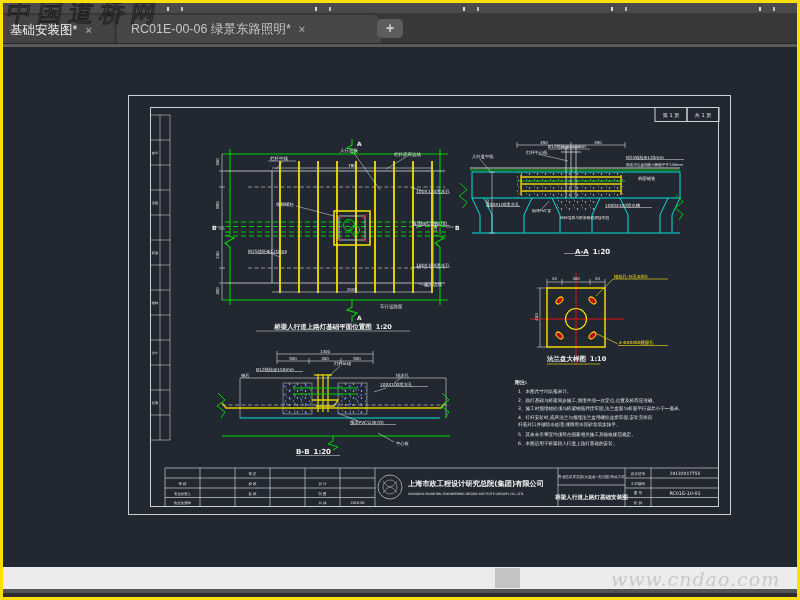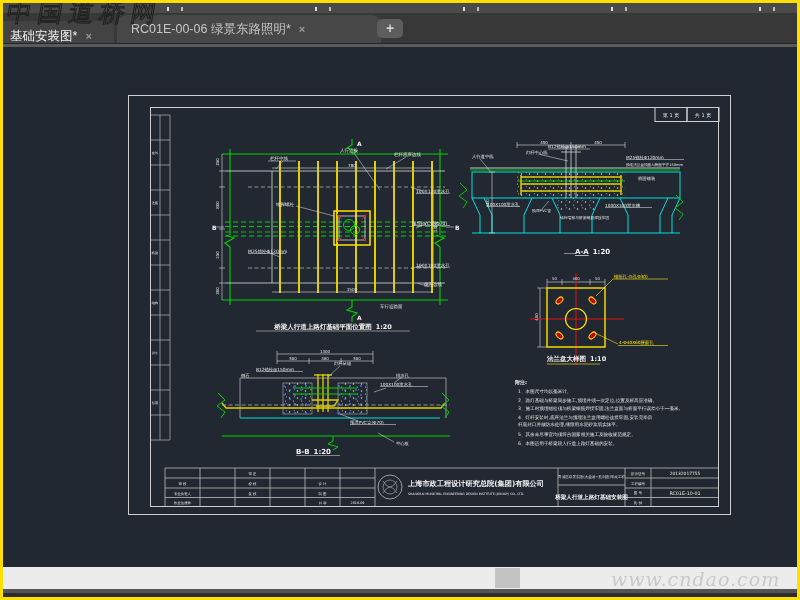--- a/index.html
+++ b/index.html
@@ -5,21 +5,21 @@
   html,body{margin:0;padding:0;background:#000;}
   .screen{position:relative;width:800px;height:600px;box-sizing:border-box;
     border:3px solid #ffdf00;background:#222831;overflow:hidden;
     font-family:"Liberation Sans","DejaVu Sans",sans-serif;}
   
   .top-strip{position:absolute;left:0;top:0;width:794px;height:10px;background:#4a4a4a;}
   .top-strip .marks{position:absolute;left:120px;top:4px;width:660px;height:4px;
     background:repeating-linear-gradient(90deg,transparent 0 44px,rgba(255,255,255,.8) 44px 46px,transparent 46px 58px,rgba(255,255,255,.65) 58px 60px,transparent 60px 148px);}
   
   .tab-bar{position:absolute;left:0;top:10px;width:794px;height:30px;background:#383838;}
-  .tab{position:absolute;top:8px;height:30px;display:flex;align-items:center;gap:8px;
+  .tab{position:absolute;top:2px;height:30px;display:flex;align-items:center;gap:8px;
     color:#c6c6c6;font-size:12.5px;white-space:nowrap;cursor:default;}
   .tab.active{left:0;width:104px;background:#434343;color:#efefef;padding-left:7px;
     border-radius:0 7px 0 0;}
   .tab.t2{left:114px;width:250px;background:#474747;border-radius:9px 9px 0 0;
     padding-left:14px;top:2px;height:28px;}
   .tab .x{color:#9a9a9a;font-size:11px;font-weight:bold;}
   .newtab{position:absolute;left:374px;top:6px;width:26px;height:19px;background:#5d5d5d;
     border-radius:5px;color:#d2d2d2;font-size:14px;font-weight:bold;text-align:center;line-height:18px;}
   .sep{position:absolute;left:0;top:40px;width:794px;height:4px;background:#5a5a5a;border-top:1px solid #262626;box-sizing:border-box;}
   

